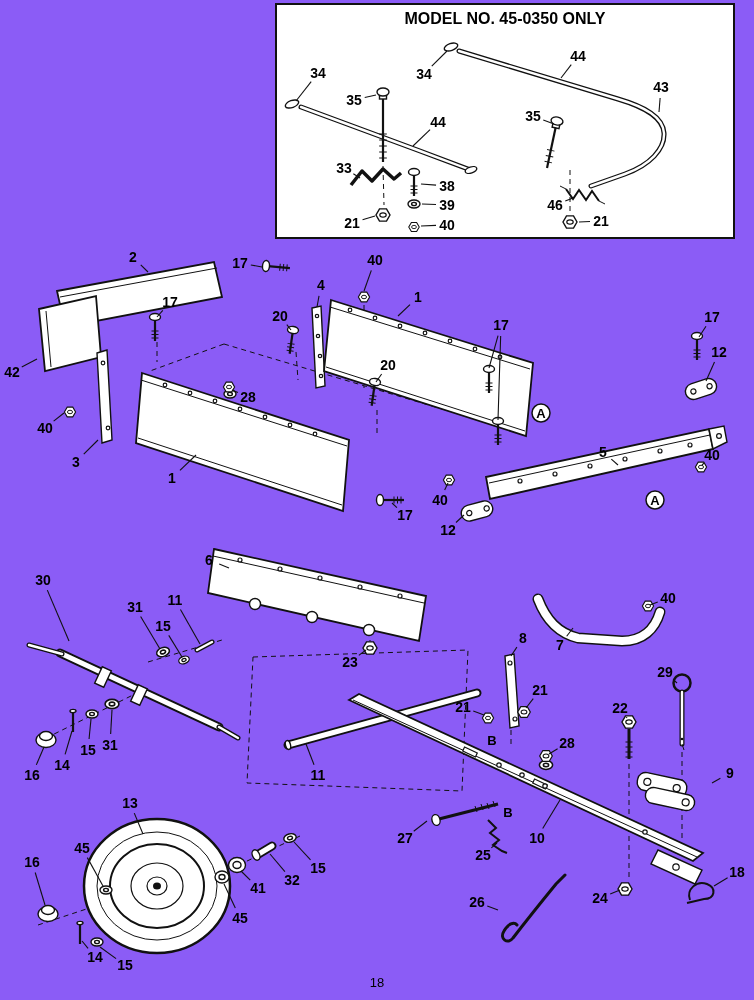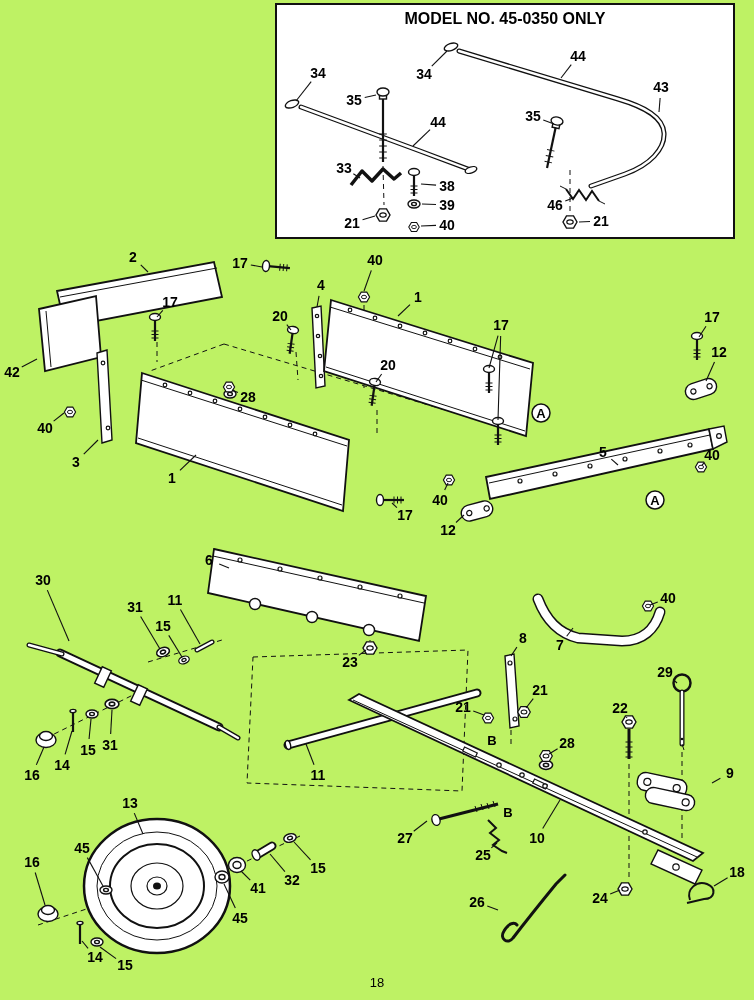--- a/index.html
+++ b/index.html
@@ -1,16 +1,16 @@
 <!DOCTYPE html>
 <html><head>
 <meta charset="utf-8">
 <style>
   html,body{margin:0;padding:0;background:#e8e8e8;}
-  .page{width:754px;height:1000px;background:#bef264;position:relative;margin:0 auto;
+  .page{width:754px;height:1000px;background:#8b5cf6;position:relative;margin:0 auto;
         font-family:"Liberation Sans",sans-serif;}
   svg{display:block;}
   .wfill{fill:#fff;stroke:#111;stroke-width:1.4;}
   .edge{fill:#fff;stroke:#111;stroke-width:1.8;}
   .nofill{fill:none;stroke:#111;stroke-width:1.2;}
   .thin{fill:none;stroke:#111;stroke-width:1;}
   .hole{fill:#fff;stroke:#111;stroke-width:1.2;}
   .shaft{stroke:#111;stroke-width:2.2;}
   .tick{stroke:#111;stroke-width:1;}
   .dash{fill:none;stroke:#111;stroke-width:1;stroke-dasharray:5 4;}

